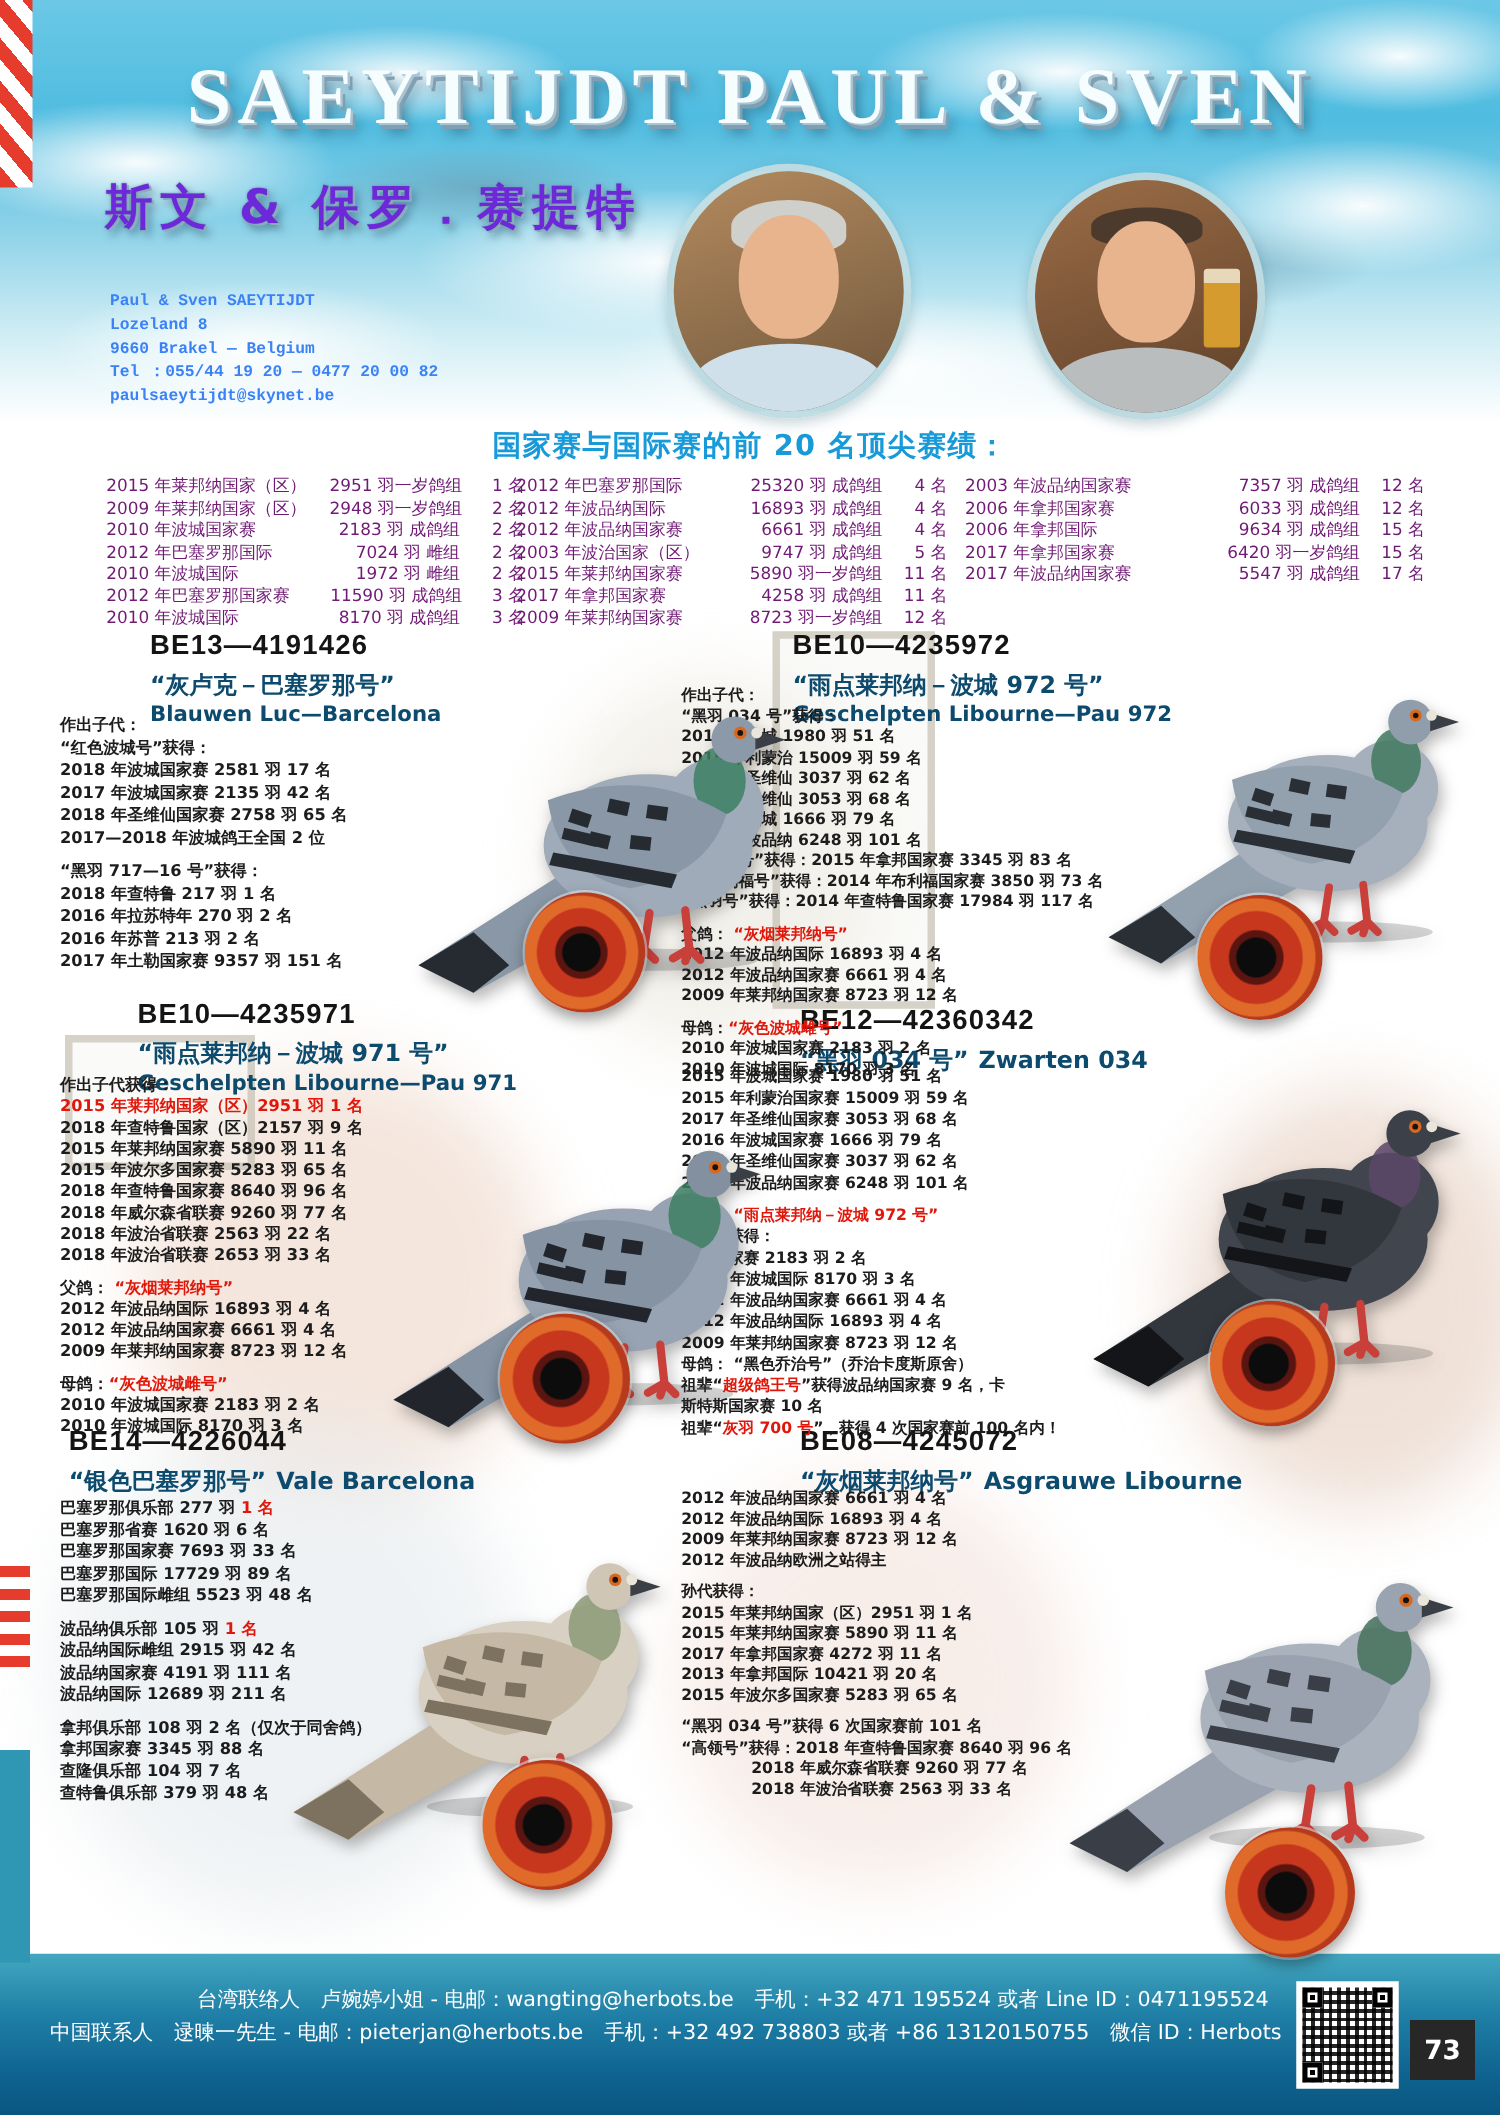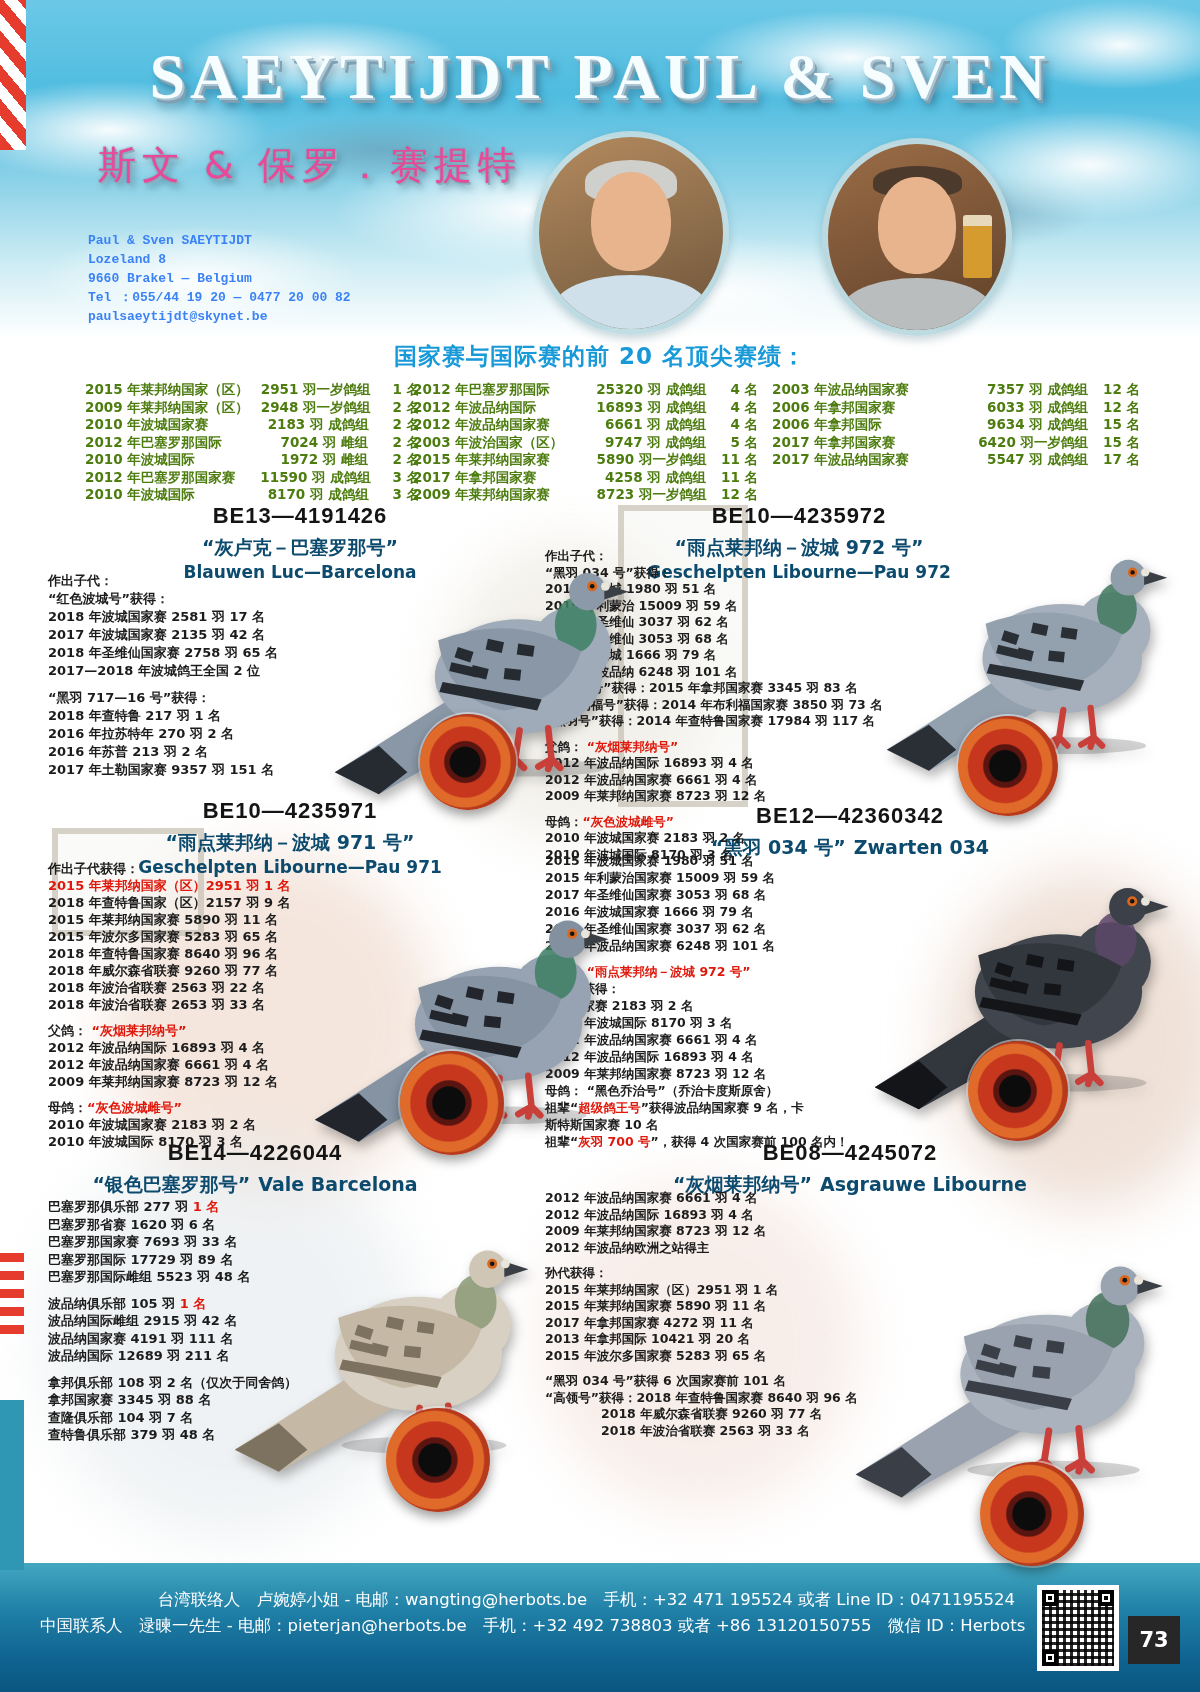--- a/index.html
+++ b/index.html
@@ -17,64 +17,64 @@
   .sky{position:absolute;left:0;top:0;width:1200px;height:338px;
     background:linear-gradient(180deg,#6cc8e6 0%,#4fbce0 28%,#8fd3e8 55%,#cdecf4 78%,#ffffff 100%);}
   .cloud{position:absolute;border-radius:50%;
     background:radial-gradient(ellipse at center,rgba(255,255,255,.95) 0%,rgba(255,255,255,0) 70%);}
   .cloud.dark{background:radial-gradient(ellipse at center,rgba(99,138,158,.45) 0%,rgba(99,138,158,0) 70%);}
 
   .page-title{position:absolute;left:70px;top:40px;width:1060px;z-index:3;
     font-family:"Liberation Serif",serif;font-weight:bold;font-size:64px;letter-spacing:5px;
     color:#f6fdff;text-align:center;white-space:nowrap;
     text-shadow:2px 2px 0 #a9c4d2,4px 5px 0 #7fa0b2,6px 8px 10px rgba(30,70,95,.55);}
-  .page-subtitle{position:absolute;left:98px;top:140px;z-index:3;
-    font-size:38px;font-weight:normal;letter-spacing:6px;color:#ec4899;white-space:nowrap;
+  .page-subtitle{position:absolute;left:84px;top:140px;z-index:3;
+    font-size:38px;font-weight:bold;letter-spacing:6px;color:#6d28d9;white-space:nowrap;
     text-shadow:0 0 2px #6d93a6,2px 2px 0 #8fb0bf,4px 5px 7px rgba(40,80,105,.6);}
   .contact{position:absolute;left:88px;top:231px;z-index:3;font-family:"Liberation Mono",monospace;
     font-size:13px;line-height:19px;color:#3b82f6;font-weight:bold;}
 
   .photo{position:absolute;border-radius:50%;border:6px solid rgba(195,232,243,.9);overflow:hidden;z-index:3;
     box-shadow:0 4px 10px rgba(40,90,110,.25);}
   .photo1{left:533px;top:131px;width:184px;height:192px;background:linear-gradient(160deg,#b48a5e 0%,#8a6b4a 60%,#6e5438 100%);}
   .photo2{left:822px;top:138px;width:178px;height:186px;background:linear-gradient(160deg,#9b6d46 0%,#7a5437 55%,#5e4026 100%);}
   .face{position:absolute;left:28%;top:18%;width:44%;height:52%;border-radius:48% 48% 46% 46%;background:#e7b48e;}
   .hair{position:absolute;left:25%;top:12%;width:50%;height:22%;border-radius:50% 50% 30% 30%;}
   .photo1 .hair{background:#cfcfcb;}
   .photo2 .hair{background:#4c3a2c;height:16%;}
   .shirt{position:absolute;left:8%;bottom:-6%;width:84%;height:34%;border-radius:50% 50% 0 0;}
   .photo1 .shirt{background:#cfe0ea;}
   .photo2 .shirt{background:#b9bdbd;}
   .glass{position:absolute;right:8%;top:38%;width:16%;height:34%;background:linear-gradient(180deg,#f2e7c8 0 18%,#e0a32e 18% 100%);border-radius:3px;opacity:.9;}
 
   
   .results-heading{position:absolute;left:0;top:341px;width:1200px;text-align:center;z-index:3;
     color:#1899d8;font-size:23px;font-weight:bold;letter-spacing:1px;}
-  .rescol{position:absolute;z-index:3;font-size:13.5px;font-weight:bold;color:#4d7c0f;line-height:17.5px;white-space:nowrap;}
+  .rescol{position:absolute;z-index:3;font-size:13.5px;font-weight:normal;color:#701a75;line-height:17.5px;white-space:nowrap;}
   .rescol1{left:85px;top:381px;width:335px;}
   .rescol2{left:413px;top:381px;width:345px;}
   .rescol3{left:772px;top:381px;width:368px;}
   .rrow{display:flex;}
   .rrow .race{width:185px;}
   .rrow .birds{flex:1;text-align:right;}
   .rrow .rank{width:52px;text-align:right;}
 
   
   .bgblob{position:absolute;border-radius:50%;filter:blur(28px);z-index:1;}
   .blobA{left:110px;top:850px;width:330px;height:350px;background:#ecd2c2;opacity:.55;}
   .blobB{left:940px;top:870px;width:290px;height:340px;background:#e3c9b8;opacity:.55;}
   .blobC{left:40px;top:1140px;width:380px;height:400px;background:#e6ebee;opacity:.6;}
   .blobD{left:540px;top:1180px;width:320px;height:330px;background:#f0dcd4;opacity:.5;}
   .blobE{left:440px;top:540px;width:260px;height:300px;background:#e7e2d6;opacity:.5;}
   .frame{position:absolute;border:6px solid rgba(190,183,168,.6);background:rgba(242,240,234,.35);z-index:1;}
   .frameA{left:618px;top:505px;width:118px;height:290px;}
   .frameB{left:52px;top:828px;width:140px;height:96px;}
 
   
-  .sec-head{position:absolute;text-align:center;z-index:4;}
+  .sec-head{position:absolute;z-index:4;}
   .sec-head .ring{font-family:"Liberation Sans",sans-serif;font-size:22px;font-weight:bold;color:#141414;letter-spacing:1px;}
   .sec-head .pname{font-size:19px;font-weight:bold;color:#0c4a6e;margin-top:6px;white-space:nowrap;}
   .sec-head .pname .en{margin-left:8px;}
   .sec-head .pname .en.block{display:block;margin-left:0;font-size:17px;margin-top:1px;}
   .head1{left:120px;top:503px;width:360px;}
   .head2{left:634px;top:503px;width:330px;}
   .head3{left:110px;top:798px;width:360px;}
   .head4{left:640px;top:803px;width:420px;}
   .head5{left:55px;top:1140px;width:400px;}
   .head6{left:640px;top:1140px;width:420px;}

